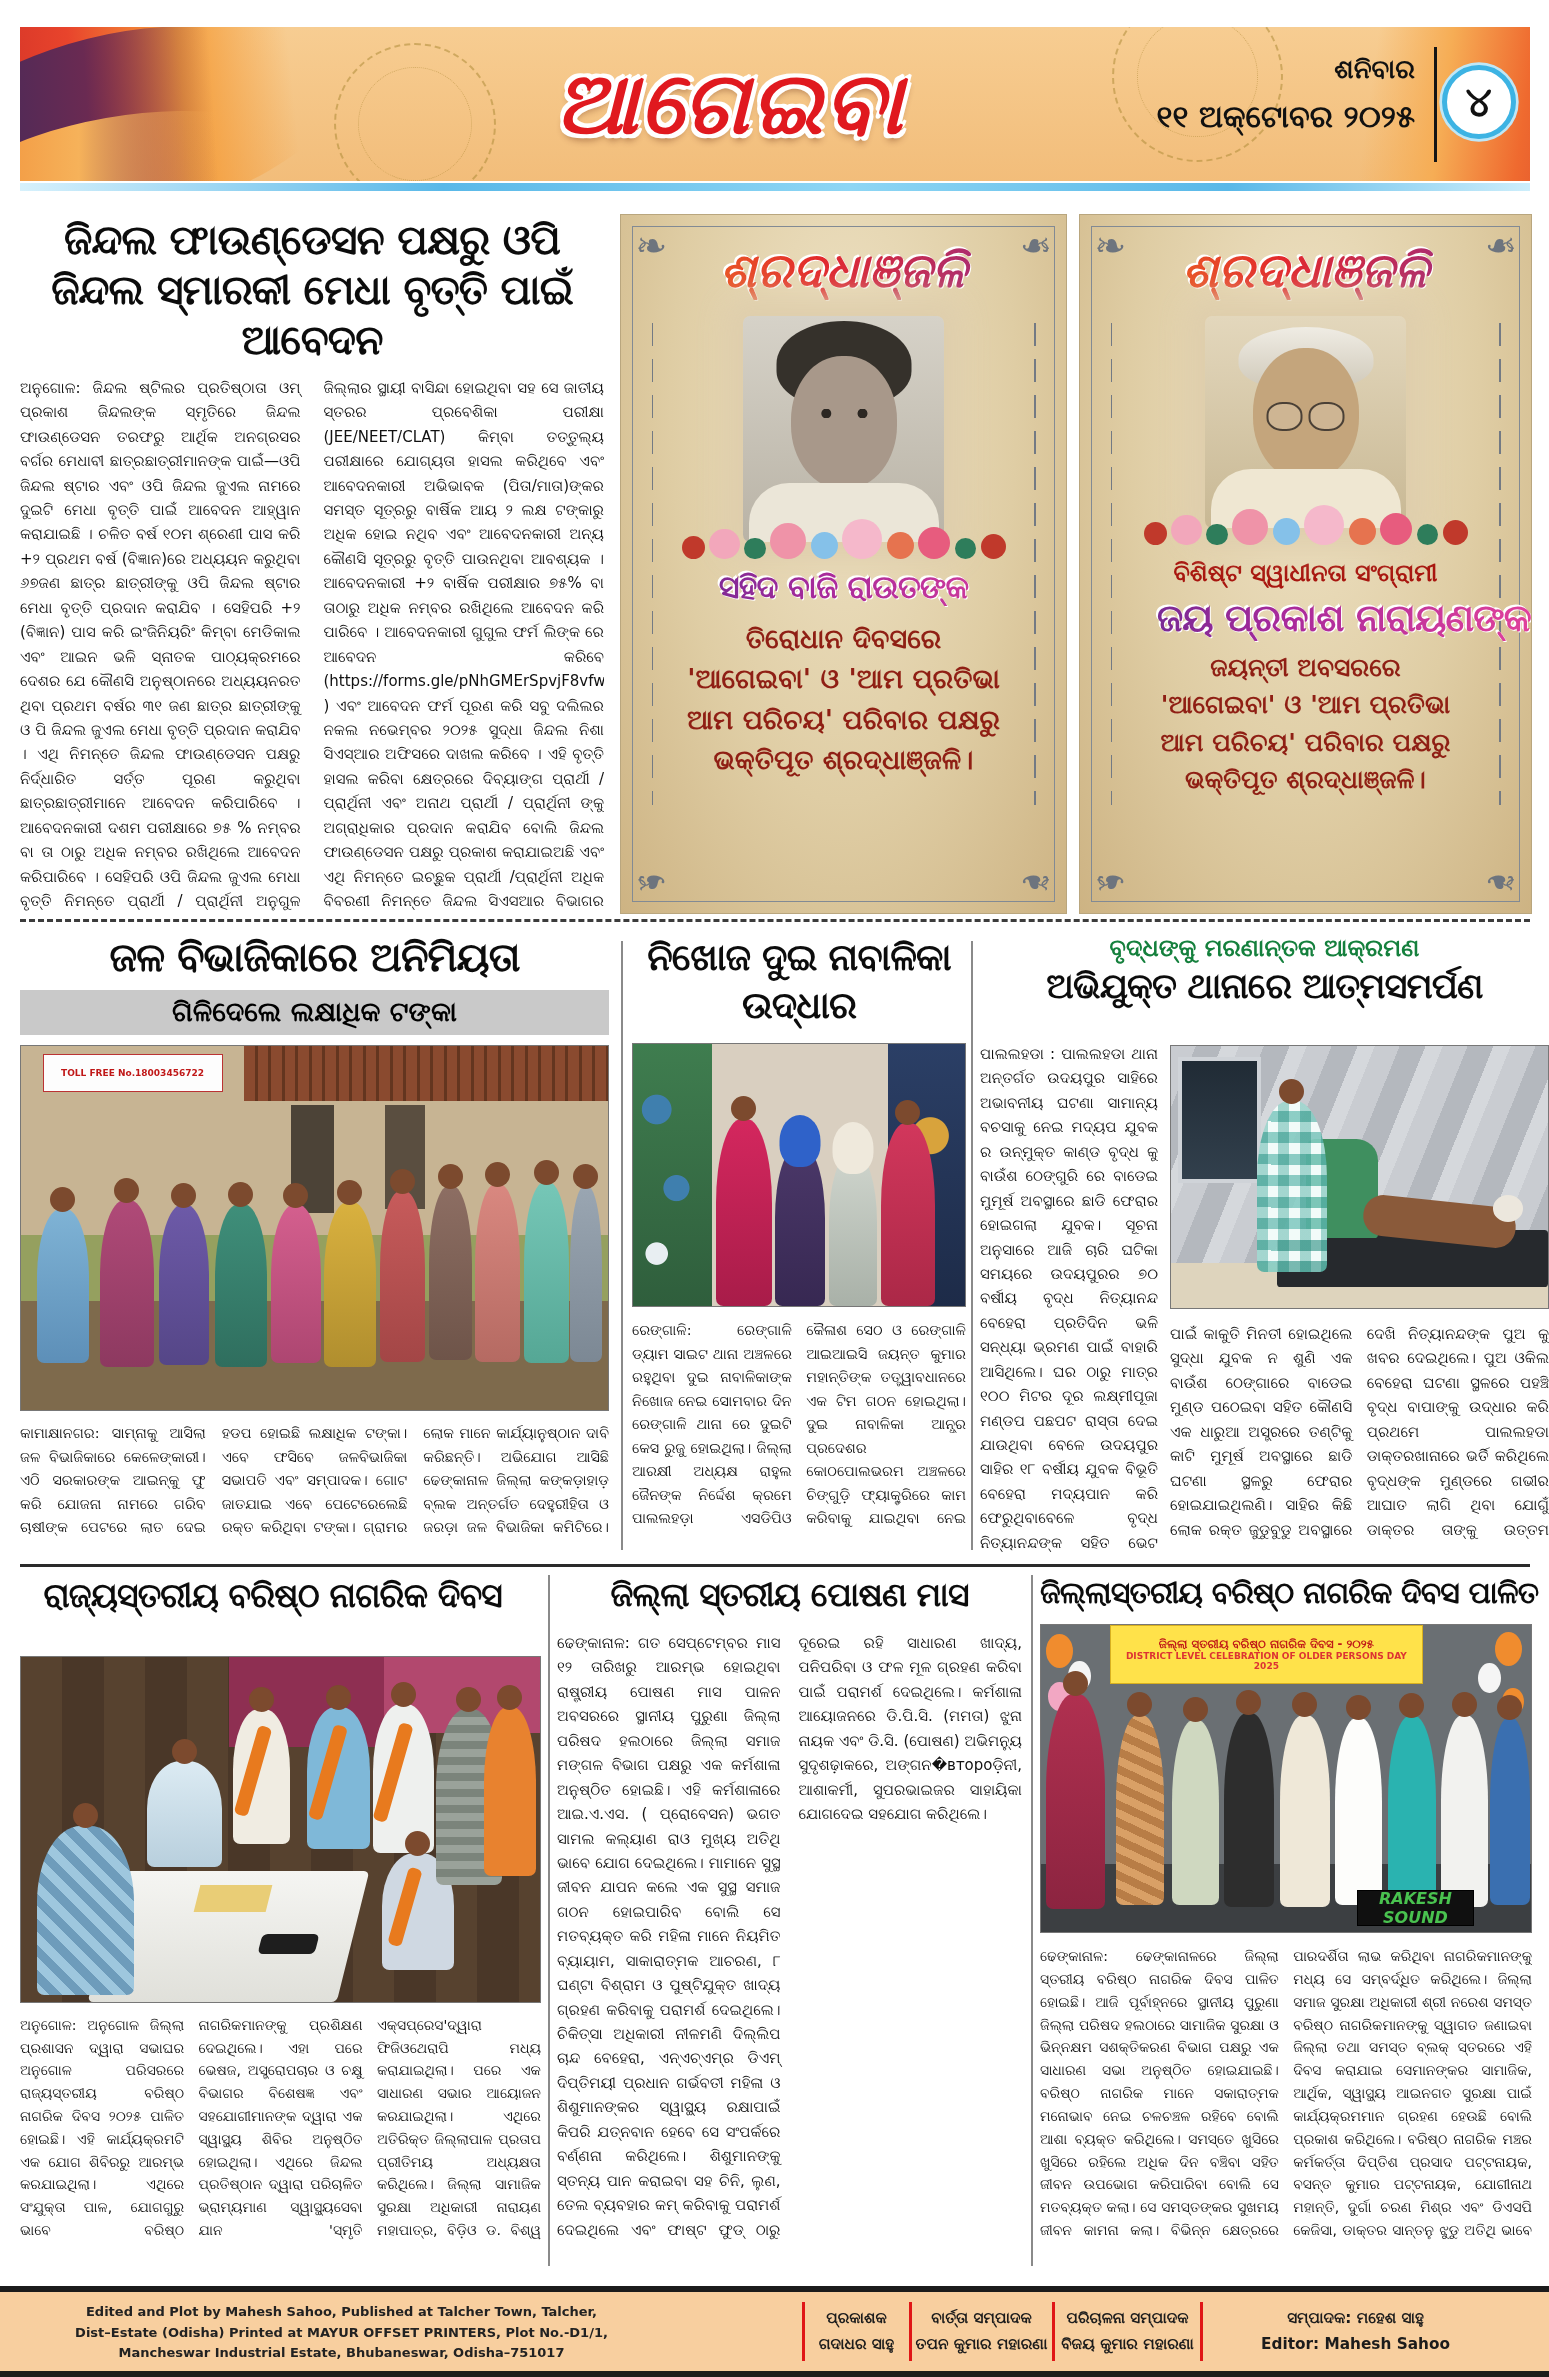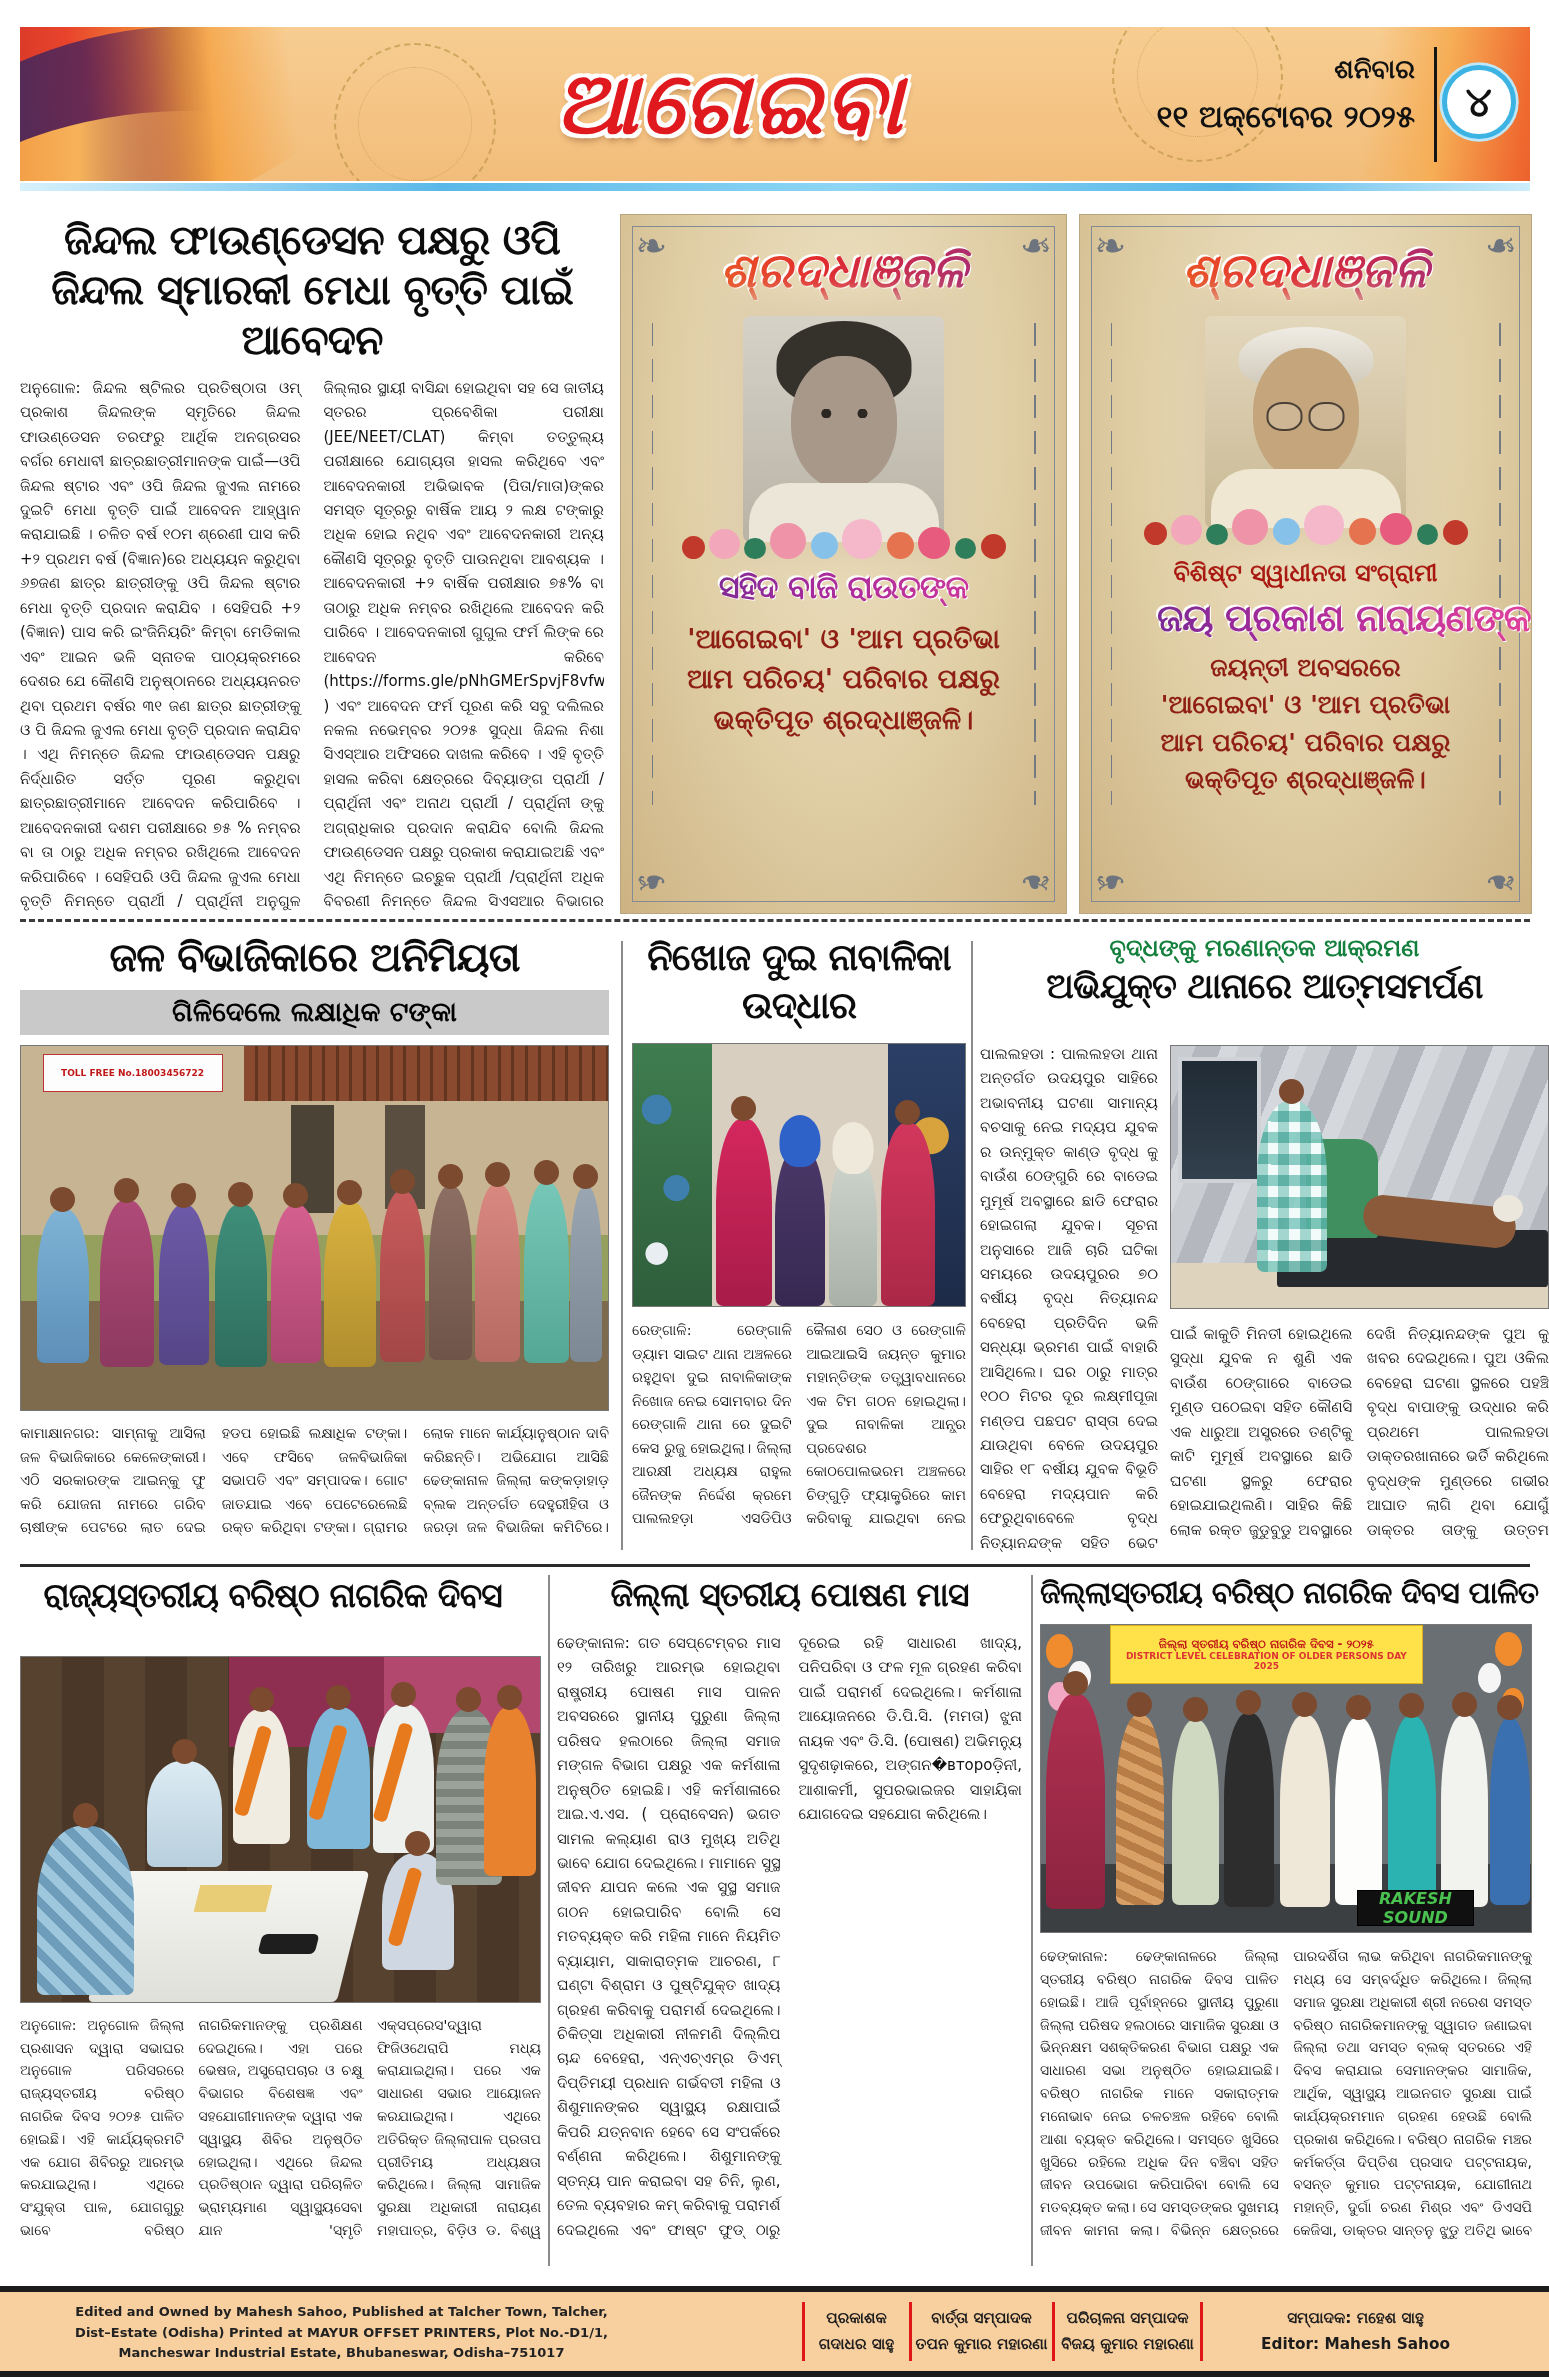--- a/index.html
+++ b/index.html
@@ -179,20 +179,21 @@
         <i style="width:36px;height:36px;background:#ef93a8;"></i>
         <i style="width:27px;height:27px;background:#85c1e9;"></i>
         <i style="width:40px;height:40px;background:#f5b8cb;"></i>
         <i style="width:27px;height:27px;background:#e6734f;"></i>
         <i style="width:32px;height:32px;background:#e75c7e;"></i>
         <i style="width:21.5px;height:21.5px;background:#2e7d5b;"></i>
         <i style="width:25px;height:25px;background:#c0392b;"></i>
     </div>
     <div class="t-name">ସହିଦ ବାଜି ରାଉତଙ୍କ</div>
     <div class="t-lines">
+      <div>ତିରୋଧାନ ଦିବସରେ</div>
       <div>'ଆଗେଇବା' ଓ 'ଆମ ପ୍ରତିଭା</div>
       <div>ଆମ ପରିଚୟ' ପରିବାର ପକ୍ଷରୁ</div>
       <div>ଭକ୍ତିପୂତ ଶ୍ରଦ୍ଧାଞ୍ଜଳି।</div>
     </div>
   </div>
 
   <div class="tribute" style="left:1079px; width:453px;">
     <span class="corner" style="left:14.4px; top:9px;">❧</span>
     <span class="corner" style="right:14.4px; top:9px; transform:scaleX(-1);">❧</span>
     <span class="corner" style="left:14.4px; bottom:9px; transform:scaleY(-1);">❧</span>
@@ -372,21 +373,21 @@
       <div class="layer sign-box" style="right:57px; bottom:5.4px; width:117px; height:36px; background:#101010; border:0.9px solid #000;">
         <span style="color:#49c24f; font-size:16px;font-style:italic;">RAKESH SOUND</span>
       </div>
     </div>
     <div class="body-txt">ଢେଙ୍କାନାଳ: ଢେଙ୍କାନାଳରେ ଜିଲ୍ଲା ସ୍ତରୀୟ ବରିଷ୍ଠ ନାଗରିକ ଦିବସ ପାଳିତ ହୋଇଛି। ଆଜି ପୂର୍ବାହ୍ନରେ ସ୍ଥାନୀୟ ପୁରୁଣା ଜିଲ୍ଲା ପରିଷଦ ହଲଠାରେ ସାମାଜିକ ସୁରକ୍ଷା ଓ ଭିନ୍ନକ୍ଷମ ସଶକ୍ତିକରଣ ବିଭାଗ ପକ୍ଷରୁ ଏକ ସାଧାରଣ ସଭା ଅନୁଷ୍ଠିତ ହୋଇଯାଇଛି। ବରିଷ୍ଠ ନାଗରିକ ମାନେ ସକାରାତ୍ମକ ମନୋଭାବ ନେଇ ଚଳଚଞ୍ଚଳ ରହିବେ ବୋଲି ଆଶା ବ୍ୟକ୍ତ କରିଥିଲେ। ସମସ୍ତେ ଖୁସିରେ ଖୁସିରେ ରହିଲେ ଅଧିକ ଦିନ ବଞ୍ଚିବା ସହିତ ଜୀବନ ଉପଭୋଗ କରିପାରିବା ବୋଲି ସେ ମତବ୍ୟକ୍ତ କଲା। ସେ ସମସ୍ତଙ୍କର ସୁଖମୟ ଜୀବନ କାମନା କଲା। ବିଭିନ୍ନ କ୍ଷେତ୍ରରେ ପାରଦର୍ଶିତା ଲାଭ କରିଥିବା ନାଗରିକମାନଙ୍କୁ ମଧ୍ୟ ସେ ସମ୍ବର୍ଦ୍ଧିତ କରିଥିଲେ। ଜିଲ୍ଲା ସମାଜ ସୁରକ୍ଷା ଅଧିକାରୀ ଶ୍ରୀ ନରେଶ ସମସ୍ତ ବରିଷ୍ଠ ନାଗରିକମାନଙ୍କୁ ସ୍ୱାଗତ ଜଣାଇବା ଜିଲ୍ଲା ତଥା ସମସ୍ତ ବ୍ଲକ୍ ସ୍ତରରେ ଏହି ଦିବସ କରାଯାଇ ସେମାନଙ୍କର ସାମାଜିକ, ଆର୍ଥିକ, ସ୍ୱାସ୍ଥ୍ୟ ଆଇନଗତ ସୁରକ୍ଷା ପାଇଁ କାର୍ଯ୍ୟକ୍ରମମାନ ଗ୍ରହଣ ହେଉଛି ବୋଲି ପ୍ରକାଶ କରିଥିଲେ। ବରିଷ୍ଠ ନାଗରିକ ମଞ୍ଚର କର୍ମକର୍ତ୍ତା ଦିପ୍ତିଶ ପ୍ରସାଦ ପଟ୍ଟନାୟକ, ବସନ୍ତ କୁମାର ପଟ୍ଟନାୟକ, ଯୋଗୀନାଥ ମହାନ୍ତି, ଦୁର୍ଗା ଚରଣ ମିଶ୍ର ଏବଂ ଡିଏସପି କେଜିସା, ଡାକ୍ତର ସାନ୍ତନୁ ଝୁଡୁ ଅତିଥି ଭାବେ ଯୋଗ ଦେଇଥିଲେ। ନିଜର ଅନୁଭୂତି ଓ ଅଭିଜ୍ଞତା ପାଇଁ ସେମାନେ ନମସ୍ୟ ଓ ରାଷ୍ଟ୍ରୀୟ ସଂପଦ ବୋଲି ଅତିଥି ମାନେ ମହତ୍ୱର କରିଥିଲେ। ସେମାନେ ପରିବାର ପାଇଁ ଅମୂଲ୍ୟ ସଂପଦ। ପରସ୍ପର ମଧ୍ୟରେ ସହଯୋଗ ଓ ସାହାଯ୍ୟ ମନୋଭାବ ରଖି ଜୀବନ ଯାପନ କଲେ ଜୀବନକୁ ସୁଖମୟ କରିହେବ ଓ ମଣିଷ ଜନ୍ମ ସାର୍ଥକ ହେବ ବୋଲି ମତବ୍ୟକ୍ତ କରିଥିଲେ। ସେମାନଙ୍କ ପାଇଁ ଖାଦ୍ୟ ବ୍ୟବସ୍ଥା, ଉତ୍ତମ ସ୍ୱାସ୍ଥ୍ୟ ଓ ନିରାପତ୍ତା ପାଇଁ ସମସ୍ତେ ଯତ୍ନବାନ ହେବା ଉଚିତ ବୋଲି ମତବ୍ୟକ୍ତ କରିଥିଲେ। ସେମାନଙ୍କ ଠାରୁ ଜ୍ଞାନ ଆହରଣ କରି ସମ୍ମାନ ପ୍ରଦାନ କଲେ ଏକ ସୁସ୍ଥ ଓ ସନ୍ତୁଳିତ ସମାଜ ଗଠିତ ହେବ ବୋଲି ପ୍ରକାଶ କରିଥିଲେ। ପୂର୍ବାହ୍ନରେ ବରିଷ୍ଠ ନାଗରିକମାନଙ୍କ ସ୍ୱାସ୍ଥ୍ୟ ପରୀକ୍ଷା କରାଯାଇଥିଲା। ଆଜି ପ୍ରାତଃ କାଳରେ ବରିଷ୍ଠ ନାଗରିକମାନେ ଯୋଗାଭ୍ୟାସ କରିଥିଲେ। ଅବନୀ ମିଶ୍ର ସଭାକାର୍ଯ୍ୟ ସଞ୍ଚାଳନା କରିଥିଲେ। ଶେଷରେ ଆଦୃତା ଅନୁଷ୍ଠାନ ପକ୍ଷରୁ ସାଂସ୍କୃତିକ କାର୍ଯ୍ୟକ୍ରମ ପରିବେଷଣ କରାଯାଇଥିଲା।</div>
   </div>
 
   <div class="f-bar" style="top:2286px;"></div>
   <div class="f-band">
     <div class="f-eng">
-      <div>Edited and Owned by Mahesh Sahoo, Published at Talcher Town, Talcher,</div>
+      <div>Edited and Plot by Mahesh Sahoo, Published at Talcher Town, Talcher,</div>
       <div>Dist–Estate (Odisha) Printed at MAYUR OFFSET PRINTERS, Plot No.-D1/1,</div>
       <div>Mancheswar Industrial Estate, Bhubaneswar, Odisha–751017</div>
     </div>
     <div class="f-sep" style="left:802px;"></div>
     <div class="f-col" style="left:808px; width:97px;">
       <div>ପ୍ରକାଶକ</div>
       <div>ଗଦାଧର ସାହୁ</div>
     </div>
     <div class="f-sep" style="left:909px;"></div>
     <div class="f-col" style="left:914px; width:135px;">

